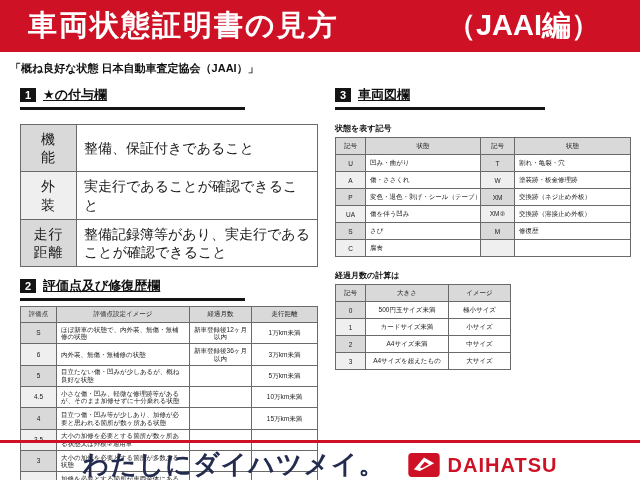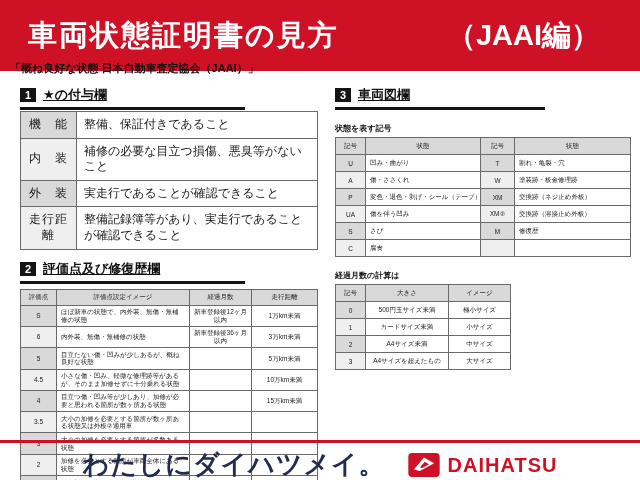--- a/index.html
+++ b/index.html
@@ -1,20 +1,20 @@
 <!DOCTYPE html>
 <html><head>
 <meta charset="utf-8">
 <style>
   html,body{margin:0;padding:0;background:#fff;}
   body{width:640px;height:480px;font-family:"Liberation Sans","DejaVu Sans",sans-serif;color:#1a1a1a;}
   .page{position:relative;width:640px;height:480px;background:#fff;overflow:hidden;}
 
   
-  .header{position:absolute;top:0;left:0;width:640px;height:71px;background:#cf1126;
+  .header{position:absolute;top:0;left:0;width:640px;height:52px;background:#cf1126;
           display:flex;align-items:center;justify-content:space-between;
           padding:0 40px 0 28px;box-sizing:border-box;}
   .header .title{color:#fff;font-weight:bold;font-size:29px;letter-spacing:2px;white-space:nowrap;}
   .header .edition{color:#fff;font-weight:bold;font-size:29px;white-space:nowrap;}
 
   .subtitle{position:absolute;top:61px;left:10px;font-size:11px;font-weight:bold;color:#111;}
 
   
   .col-left{position:absolute;top:86px;left:20px;width:298px;}
   .col-right{position:absolute;top:86px;left:335px;width:296px;}
@@ -25,21 +25,21 @@
   .sec-num{background:#141414;color:#fff;font-weight:bold;font-size:11px;width:16px;height:14px;
            display:flex;align-items:center;justify-content:center;flex:0 0 16px;}
   .sec-title{font-weight:bold;font-size:13px;color:#111;white-space:nowrap;text-decoration:underline;}
 
   
   table{border-collapse:collapse;table-layout:fixed;background:#fff;}
   th,td{border:1px solid #6a6a6a;vertical-align:middle;overflow:hidden;}
   th{background:#d9d9d9;font-weight:normal;text-align:center;color:#222;}
 
   
-  .t1{width:100%;margin-top:1px;font-size:12px;}
+  .t1{width:100%;margin-top:14px;font-size:14px;}
   .t1 td{padding:5px 7px;line-height:1.3;}
   .t1 .c1{width:56px;}
   .t1 td:first-child{text-align:center;letter-spacing:1px;}
   .t1 tbody tr:nth-child(odd) td:first-child{background:#d9d9d9;}
   .t1 tbody tr:nth-child(even) td:first-child{background:#efefef;}
 
   
   .sec2{margin-top:10px;}
   .t2{width:100%;margin-top:5px;font-size:6.5px;}
   .t2 th{padding:3px 2px;font-size:6.5px;}
@@ -100,24 +100,20 @@
 
     <table class="t1">
       <colgroup>
           <col class="c1">
           <col>
         </colgroup>
       <tbody>
           <tr>
             <td>機　能</td>
             <td>整備、保証付きであること</td>
-          </tr>
-          <tr>
-            <td>内　装</td>
-            <td>補修の必要な目立つ損傷、悪臭等がないこと</td>
           </tr>
           <tr>
             <td>外　装</td>
             <td>実走行であることが確認できること</td>
           </tr>
           <tr>
             <td>走行距離</td>
             <td>整備記録簿等があり、実走行であることが確認できること</td>
           </tr>
         </tbody>

